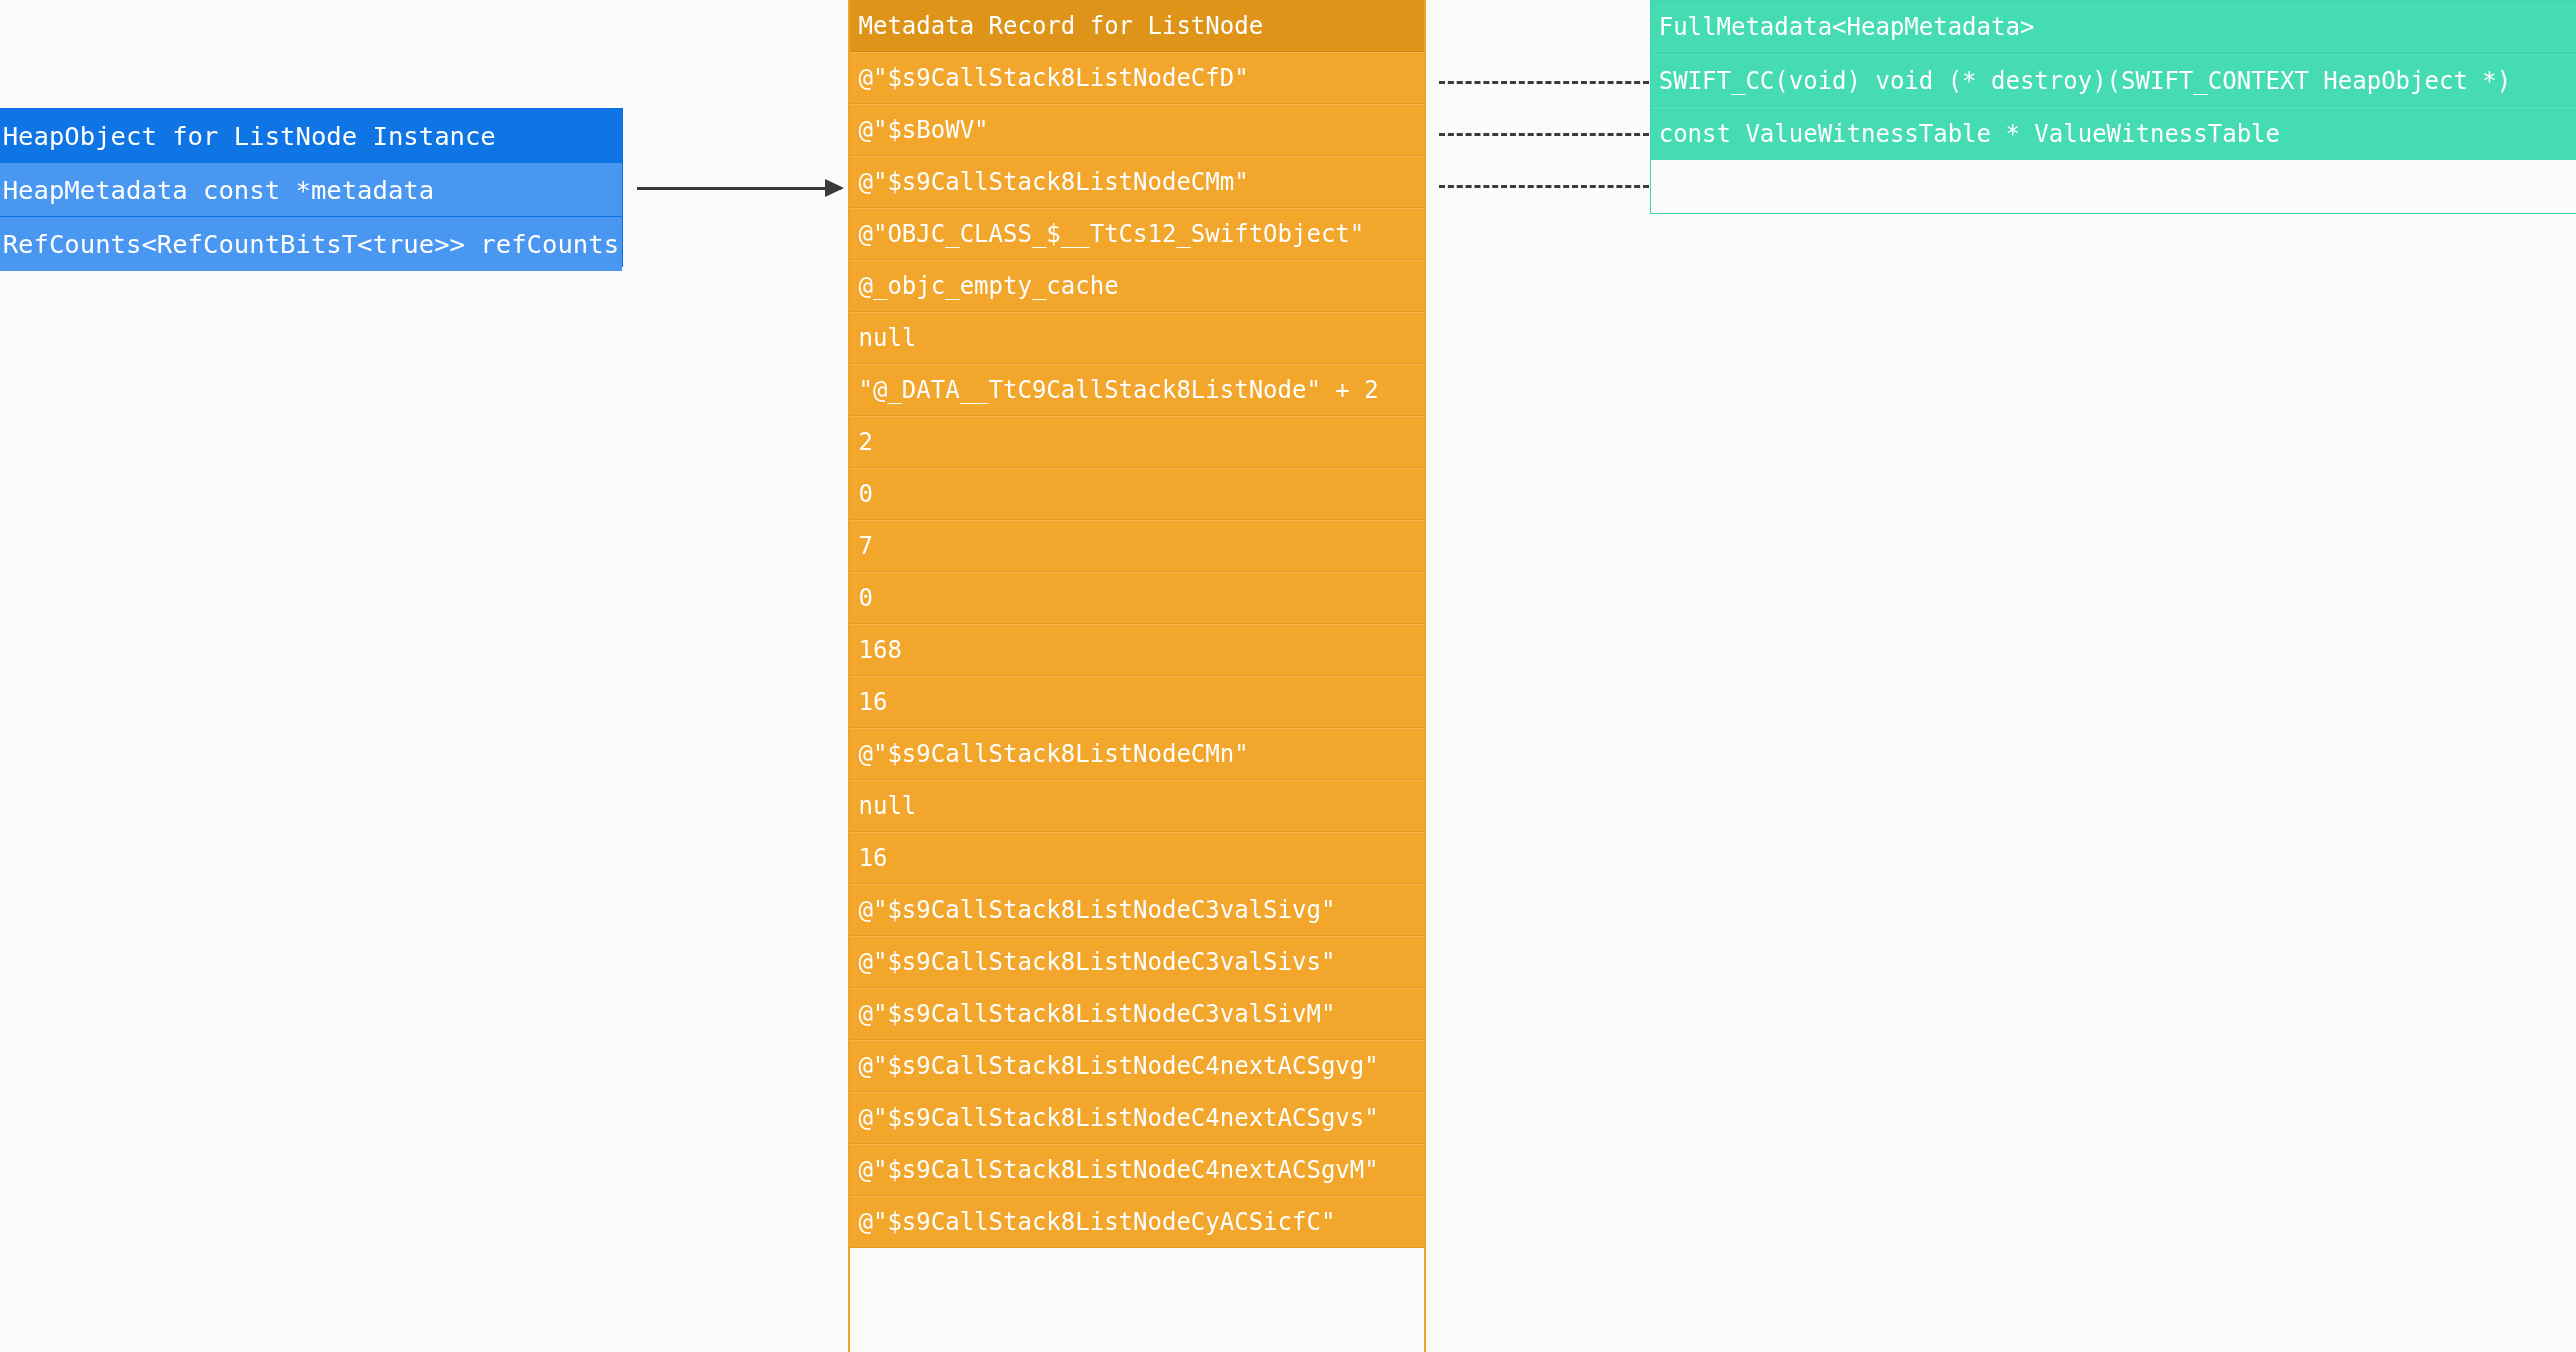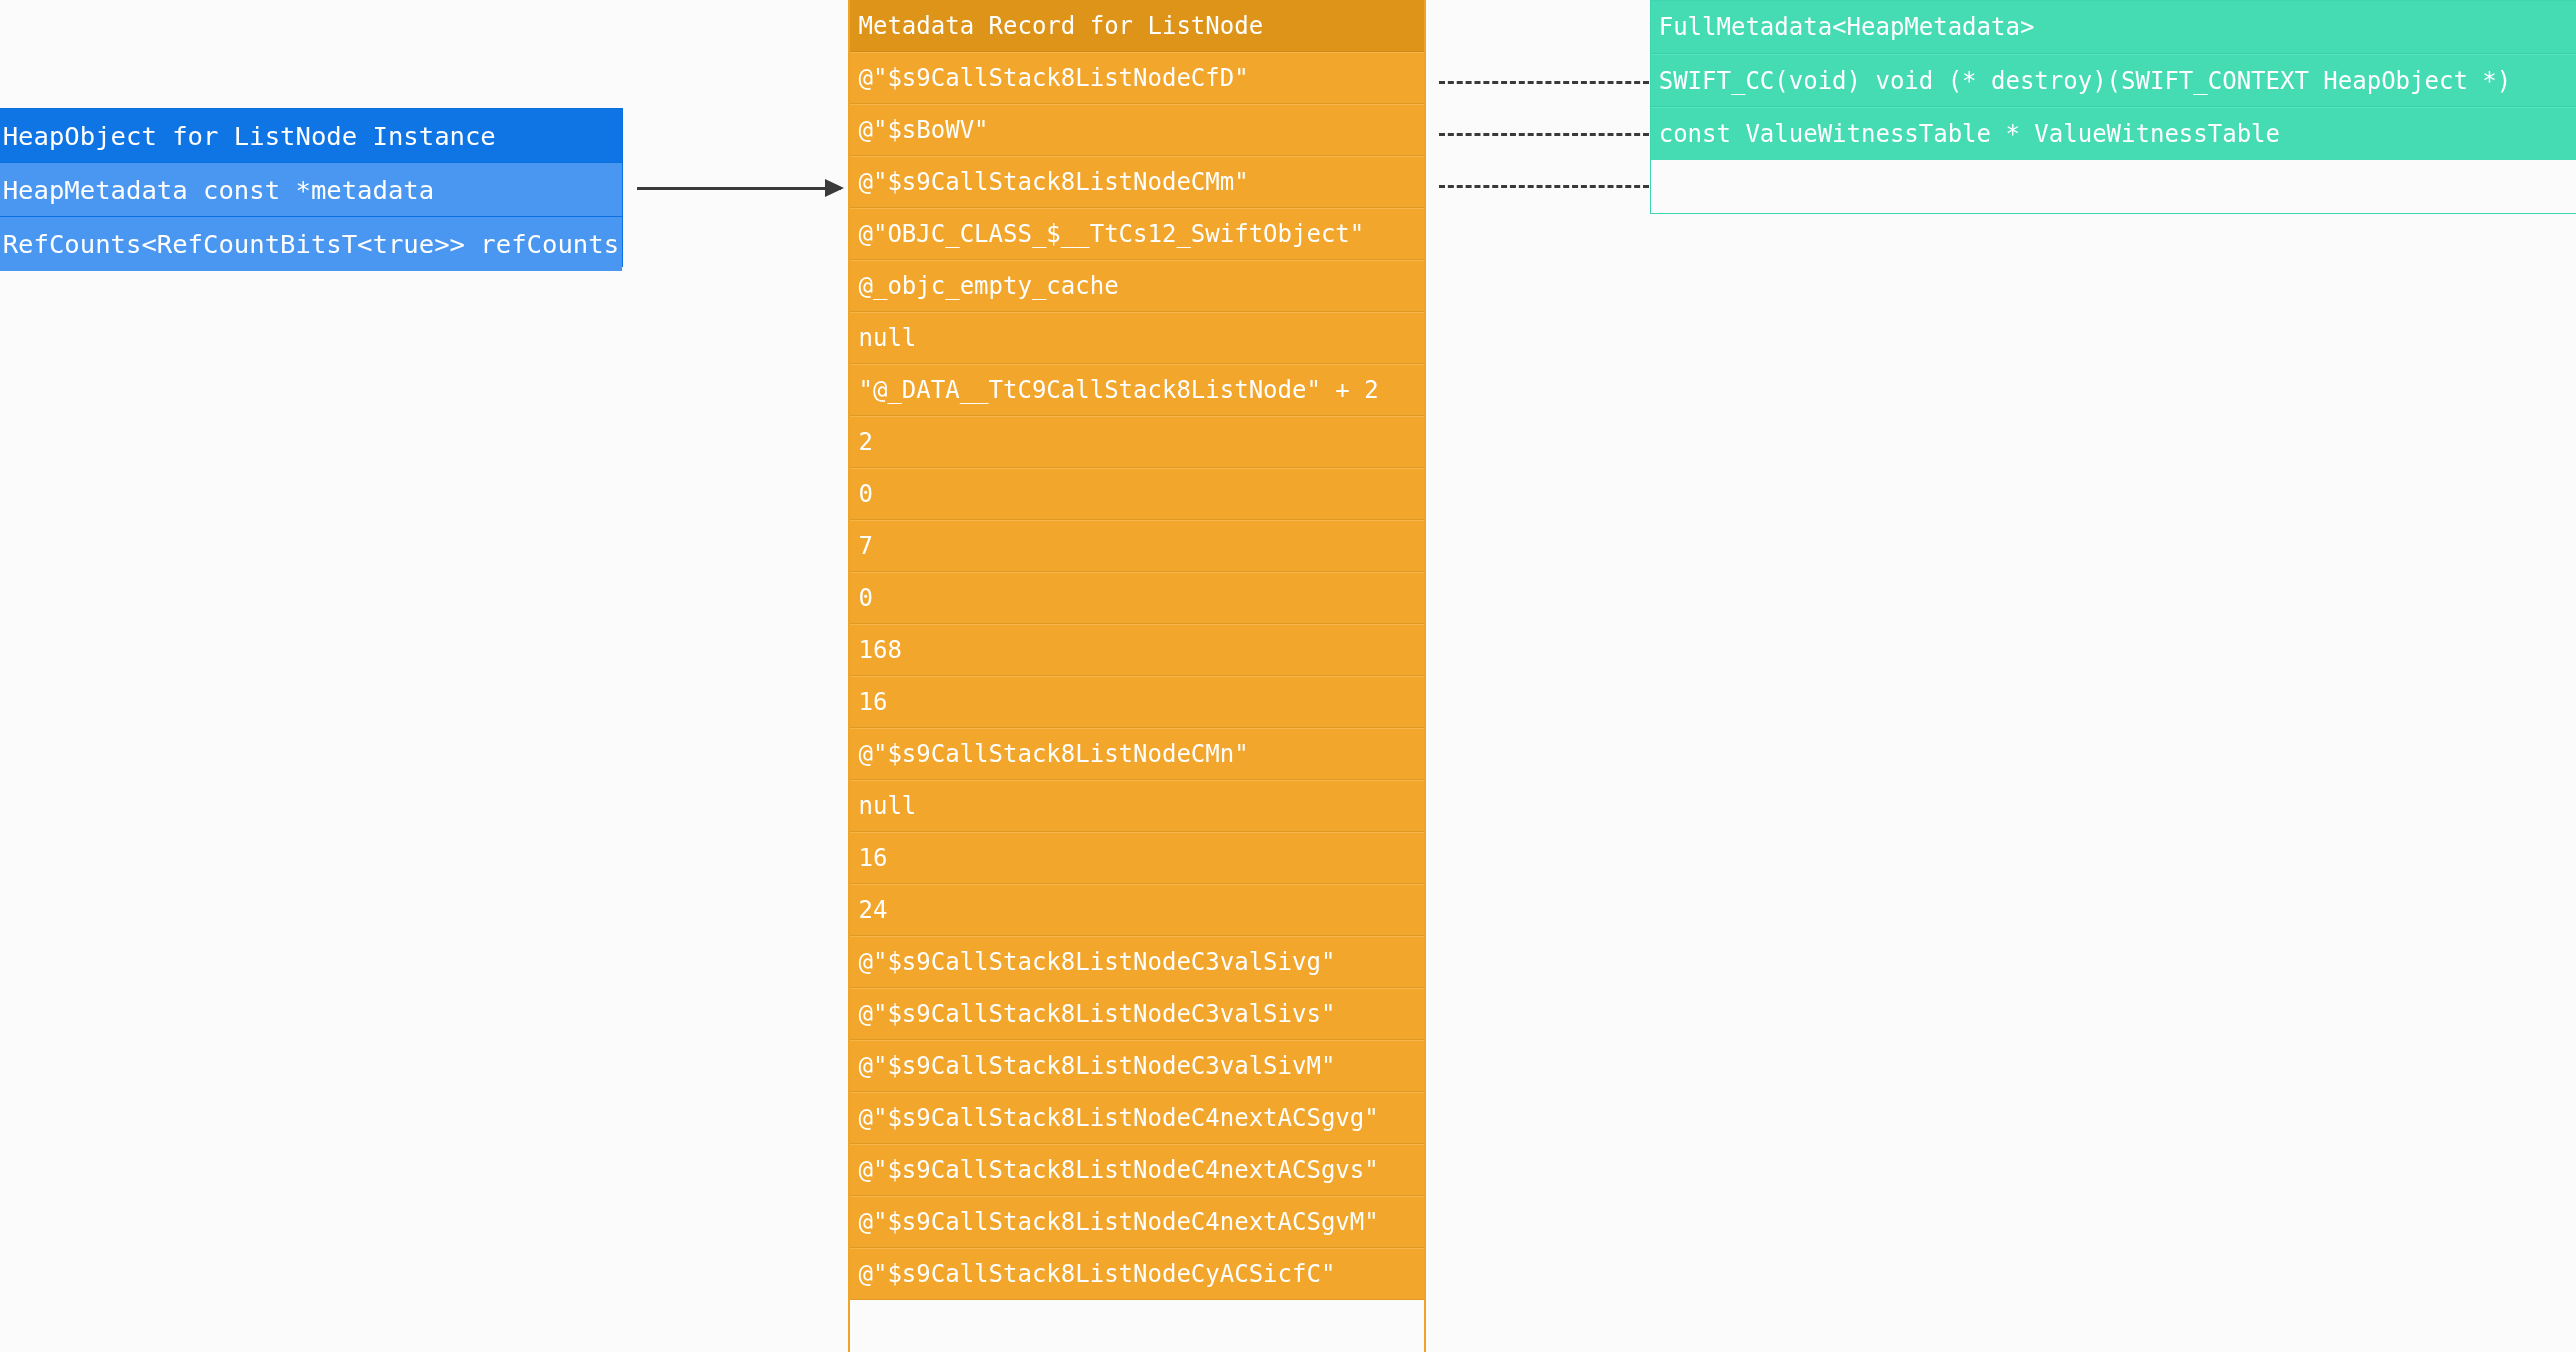--- a/index.html
+++ b/index.html
@@ -139,21 +139,20 @@
     <div class="row">"@_DATA__TtC9CallStack8ListNode" + 2</div>
     <div class="row">2</div>
     <div class="row">0</div>
     <div class="row">7</div>
     <div class="row">0</div>
     <div class="row">168</div>
     <div class="row">16</div>
     <div class="row">@"$s9CallStack8ListNodeCMn"</div>
     <div class="row">null</div>
     <div class="row">16</div>
-    <div class="row">24</div>
     <div class="row">@"$s9CallStack8ListNodeC3valSivg"</div>
     <div class="row">@"$s9CallStack8ListNodeC3valSivs"</div>
     <div class="row">@"$s9CallStack8ListNodeC3valSivM"</div>
     <div class="row">@"$s9CallStack8ListNodeC4nextACSgvg"</div>
     <div class="row">@"$s9CallStack8ListNodeC4nextACSgvs"</div>
     <div class="row">@"$s9CallStack8ListNodeC4nextACSgvM"</div>
     <div class="row">@"$s9CallStack8ListNodeCyACSicfC"</div>
   </div>
 
   <div class="dashed-link" style="left:1439px; top:81px; width:210px;"></div>

